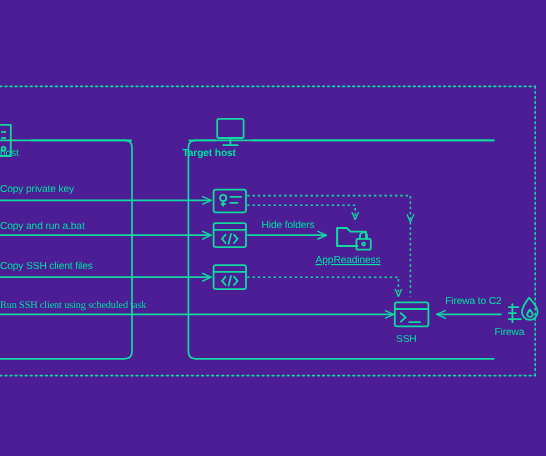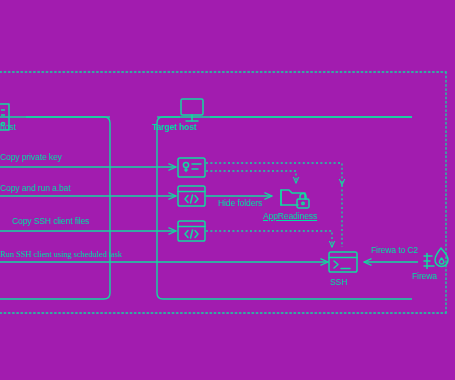--- a/index.html
+++ b/index.html
@@ -4,21 +4,21 @@
 <style>
   html, body {
     margin: 0;
     padding: 0;
     background: #00404a;
   }
   #stage {
     position: relative;
     width: 455px;
     height: 380px;
-    background: #a21caf;
+    background: #4c1d95;
     overflow: hidden;
     font-family: "Liberation Sans", sans-serif;
   }
   #stage svg {
     position: absolute;
     left: 0;
     top: 0;
   }
   .lbl {
     position: absolute;
@@ -161,21 +161,21 @@
   <div class="lbl" style="left:263px; top:211px;text-decoration:underline;">AppReadiness</div>
 
   <div class="lbl" style="left:330px; top:277px;">SSH</div>
 
   <div class="lbl" style="left:412px; top:271px;">Firewa</div>
 
   <div class="lbl" style="left:0px; top:152px;">Copy private key</div>
 
   <div class="lbl" style="left:0px; top:183px;">Copy and run a.bat</div>
 
-  <div class="lbl" style="left:12px; top:216px;text-align:center;">Copy SSH client files</div>
+  <div class="lbl" style="left:0px; top:216px;text-align:center;">Copy SSH client files</div>
 
   <div class="lbl" style="left:0px; top:249px;font-family:Liberation Serif, serif;">Run SSH client using scheduled task</div>
 
-  <div class="lbl" style="left:218px; top:182px;margin-top:16px;">Hide folders</div>
+  <div class="lbl" style="left:218px; top:182px;">Hide folders</div>
 
   <div class="lbl" style="left:371px; top:245px;">Firewa to C2</div>
 
 </div>
 
 </body></html>

